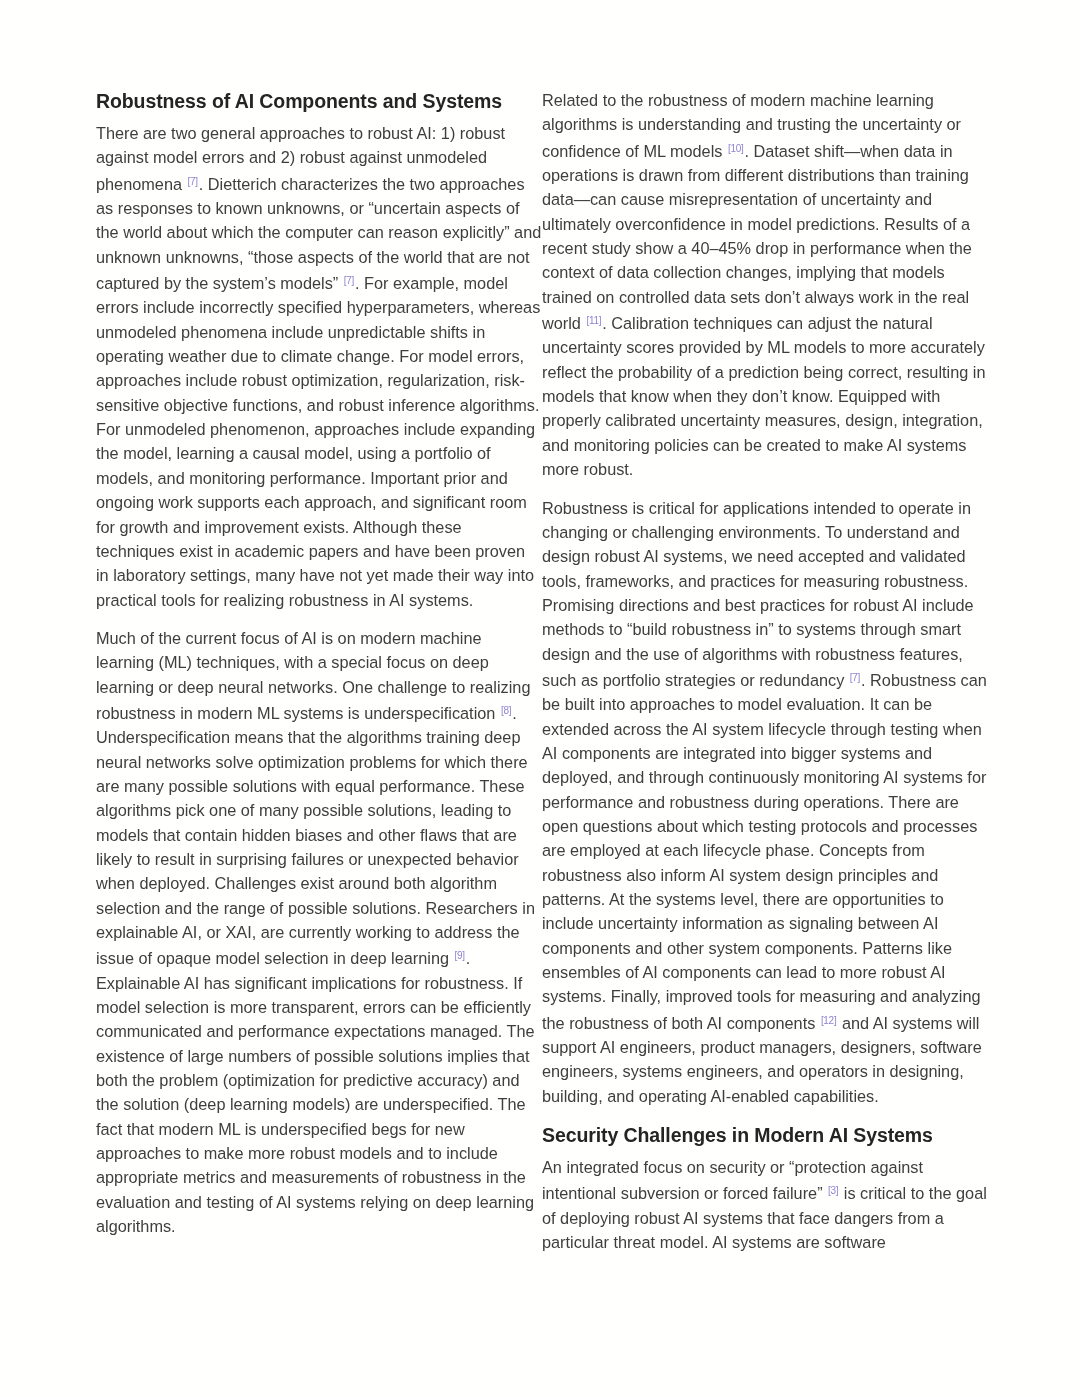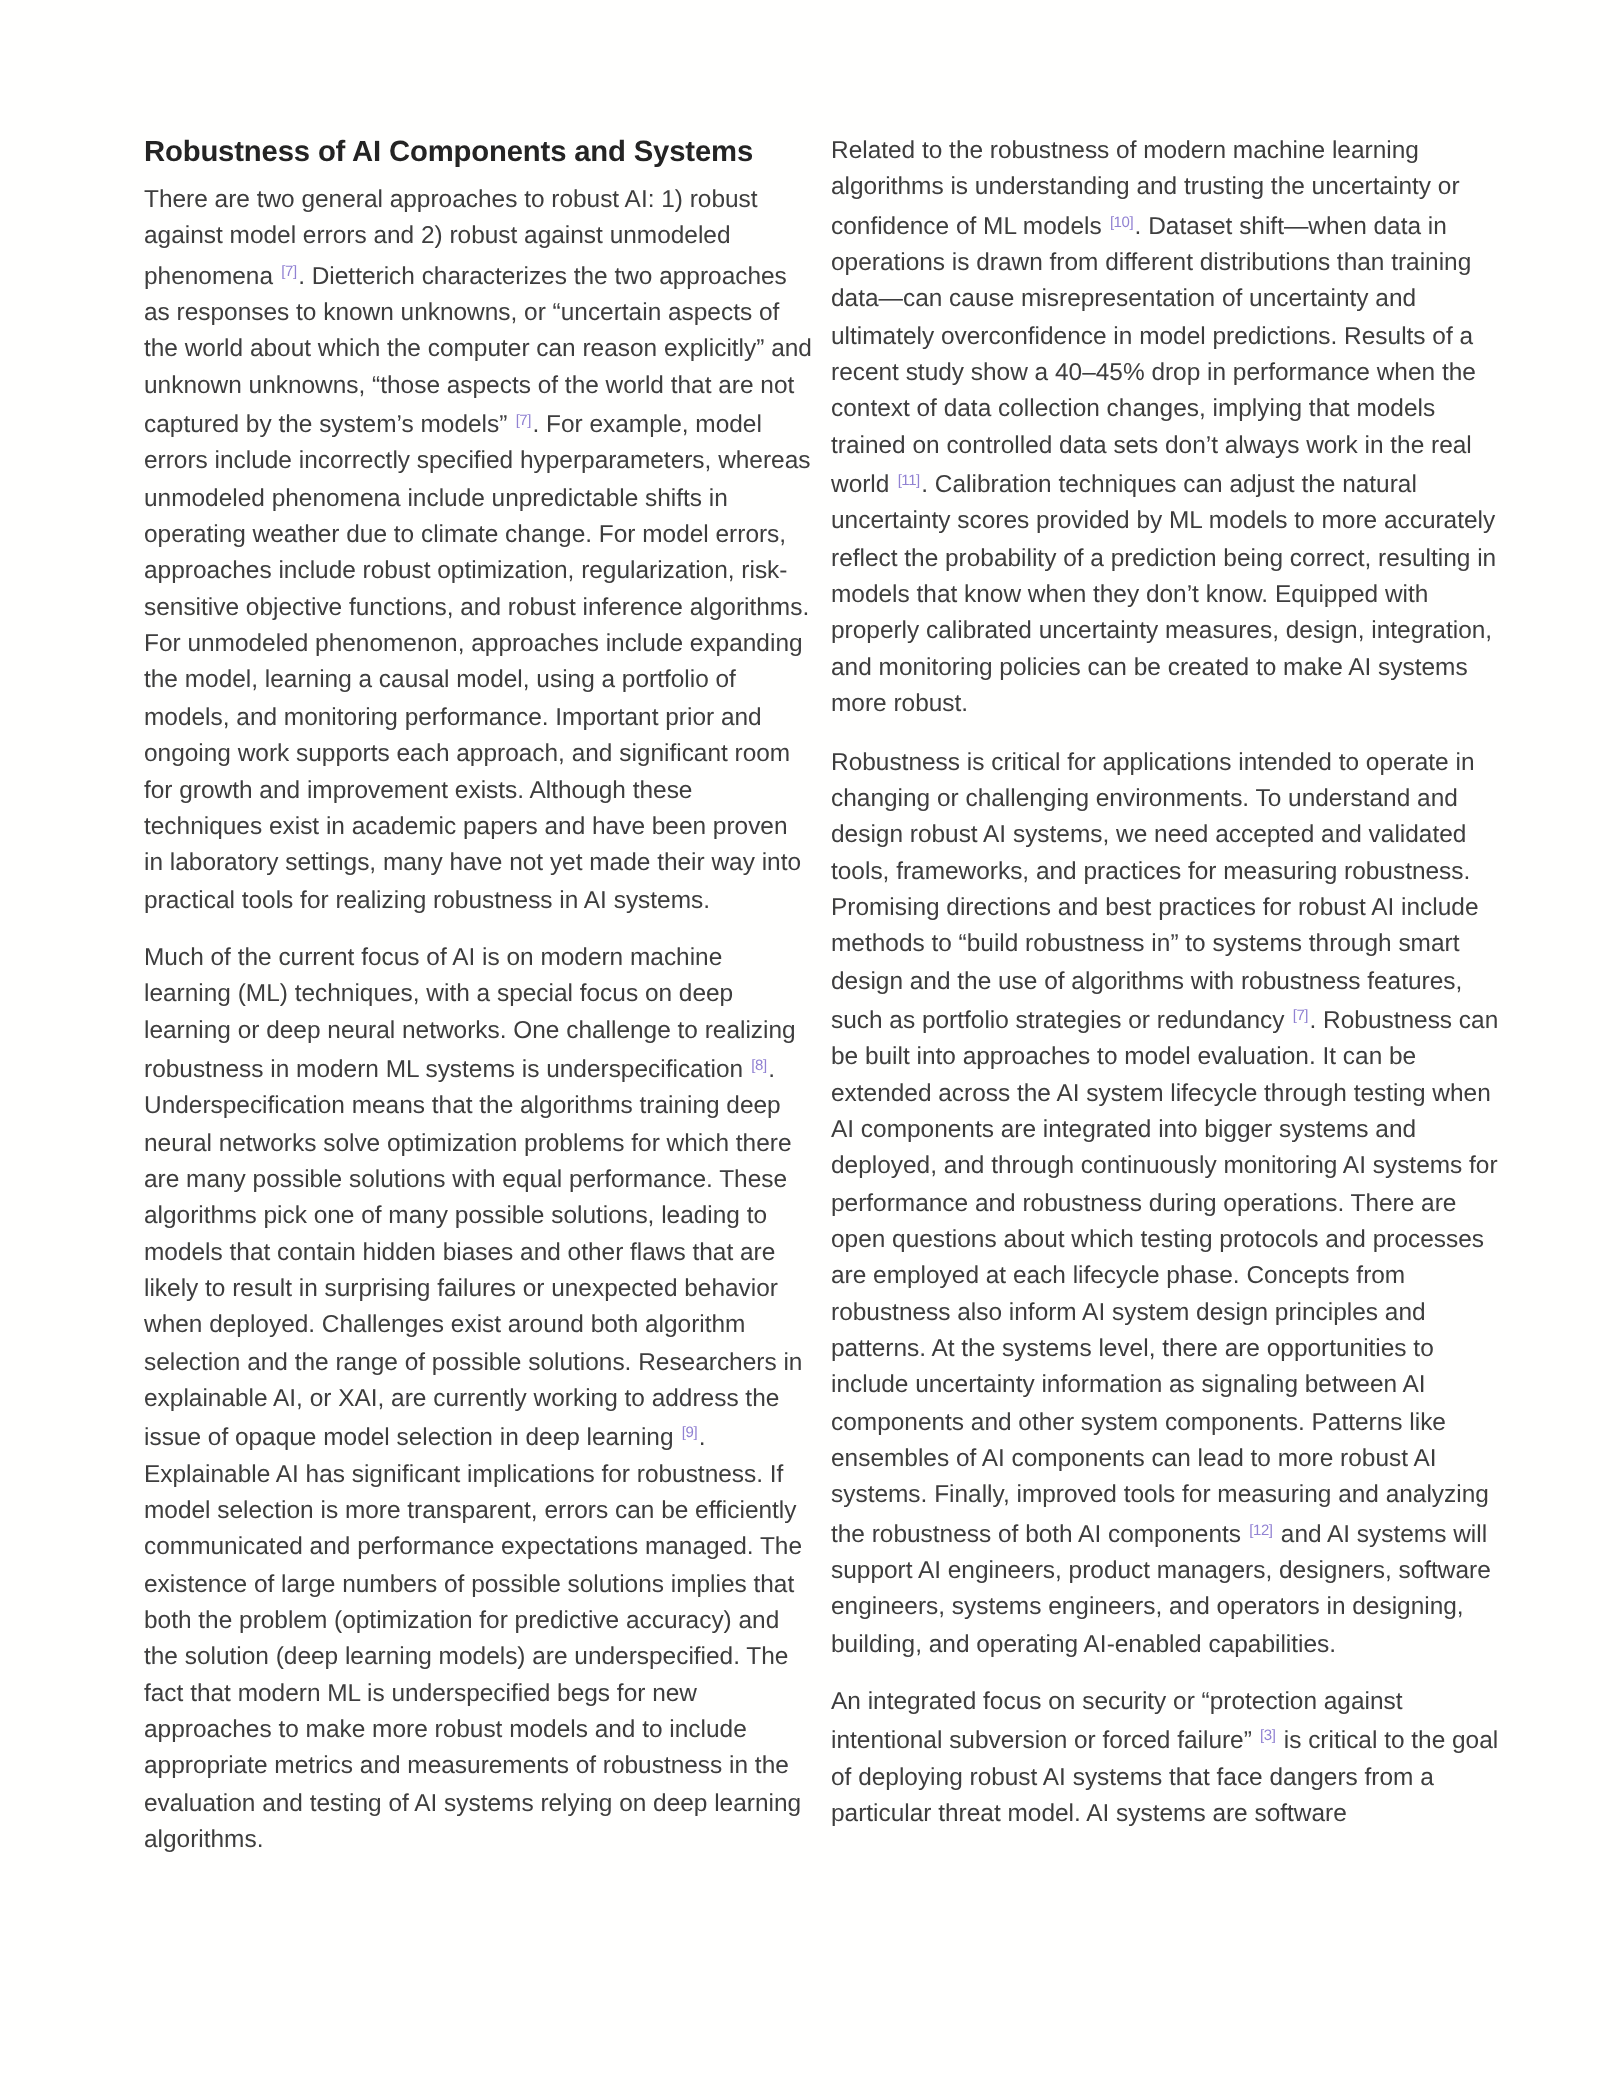--- a/index.html
+++ b/index.html
@@ -7,21 +7,21 @@
     position: relative;
     width: 1080px;
     height: 1397px;
     background: #fffffe;
     font-family: "Liberation Sans", sans-serif;
     color: #3e3e3e;
     overflow: hidden;
     box-sizing: border-box;
     padding: 88px 78px 40px 96px;
   }
-  .columns { display: flex; gap: 12px; }
+  .columns { display: flex; gap: 0; }
   .col { width: 446px; }
   p.body-text {
     margin: 0 0 14px;
     font-size: 16.3px;
     line-height: 24.35px;
     color: #3e3e3e;
   }
   h2.section-heading {
     margin: 0 0 7px;
     font-size: 19.5px;
@@ -51,17 +51,18 @@
 
     <div class="col">
       <h2 class="section-heading">Robustness of AI Components and Systems</h2>
       <p class="body-text"><span>There are two general approaches to robust AI: 1) robust against </span><span class="it">model errors</span><span> and 2) robust against </span><span class="it">unmodeled phenomena</span><span> </span><span class="cite">[7]</span><span>. Dietterich characterizes the two approaches as responses to known unknowns, or “uncertain aspects of the world about which the computer can reason explicitly” and unknown unknowns, “those aspects of the world that are not captured by the system’s models” </span><span class="cite">[7]</span><span>. For example, model errors include incorrectly specified hyperparameters, whereas unmodeled phenomena include unpredictable shifts in operating weather due to climate change. For </span><span class="it">model errors</span><span>, approaches include robust optimization, regularization, risk-sensitive objective functions, and robust inference algorithms. For </span><span class="it">unmodeled phenomenon</span><span>, approaches include expanding the model, learning a causal model, using a portfolio of models, and monitoring performance. Important prior and ongoing work supports each approach, and significant room for growth and improvement exists. Although these techniques exist in academic papers and have been proven in laboratory settings, many have not yet made their way into practical tools for realizing robustness in AI systems.</span></p>
       <p class="body-text"><span>Much of the current focus of AI is on modern machine learning (ML) techniques, with a special focus on deep learning or deep neural networks. One challenge to realizing robustness in modern ML systems is underspecification </span><span class="cite">[8]</span><span>. Underspecification means that the algorithms training deep neural networks solve optimization problems for which there are many possible solutions with equal performance. These algorithms pick one of many possible solutions, leading to models that contain hidden biases and other flaws that are likely to result in surprising failures or unexpected behavior when deployed. Challenges exist around both algorithm selection and the range of possible solutions. Researchers in explainable AI, or </span><span class="it">XAI</span><span>, are currently working to address the issue of opaque model selection in deep learning </span><span class="cite">[9]</span><span>. Explainable AI has significant implications for robustness. If model selection is more transparent, errors can be efficiently communicated and performance expectations managed. The existence of large numbers of possible solutions implies that both the problem (optimization for predictive accuracy) and the solution (deep learning models) are underspecified. The fact that modern ML is underspecified begs for new approaches to make more robust models and to include appropriate metrics and measurements of robustness in the evaluation and testing of AI systems relying on deep learning algorithms.</span></p>
     </div>
 
     <div class="col">
       <p class="body-text"><span>Related to the robustness of modern machine learning algorithms is understanding and trusting the uncertainty or confidence of ML models </span><span class="cite">[10]</span><span>. Dataset shift—when data in operations is drawn from different distributions than training data—can cause misrepresentation of uncertainty and ultimately overconfidence in model predictions. Results of a recent study show a 40–45% drop in performance when the context of data collection changes, implying that models trained on controlled data sets don’t always work in the real world </span><span class="cite">[11]</span><span>. Calibration techniques can adjust the natural uncertainty scores provided by ML models to more accurately reflect the probability of a prediction being correct, resulting in models that know when they don’t know. Equipped with properly calibrated uncertainty measures, design, integration, and monitoring policies can be created to make AI systems more robust.</span></p>
       <p class="body-text"><span>Robustness is critical for applications intended to operate in changing or challenging environments. To understand and design robust AI systems, we need accepted and validated tools, frameworks, and practices for measuring robustness. Promising directions and best practices for robust AI include methods to “build robustness in” to systems through smart design and the use of algorithms with robustness features, such as portfolio strategies or redundancy </span><span class="cite">[7]</span><span>. Robustness can be built into approaches to model evaluation. It can be extended across the AI system lifecycle through testing when AI components are integrated into bigger systems and deployed, and through continuously monitoring AI systems for performance and robustness during operations. There are open questions about which testing protocols and processes are employed at each lifecycle phase. Concepts from robustness also inform AI system design principles and patterns. At the systems level, there are opportunities to include uncertainty information as signaling between AI components and other system components. Patterns like ensembles of AI components can lead to more robust AI systems. Finally, improved tools for measuring and analyzing the robustness of both AI components </span><span class="cite">[12]</span><span> and AI systems will support AI engineers, product managers, designers, software engineers, systems engineers, and operators in designing, building, and operating AI-enabled capabilities.</span></p>
+      <h2 class="section-heading mt">Security Challenges in Modern AI Systems</h2>
       <p class="body-text"><span>An integrated focus on security or “protection against intentional subversion or forced failure” </span><span class="cite">[3]</span><span> is critical to the goal of deploying robust AI systems that face dangers from a particular threat model. AI systems are software</span></p>
     </div>
 
   </div>
 </div>
 
 </body></html>

